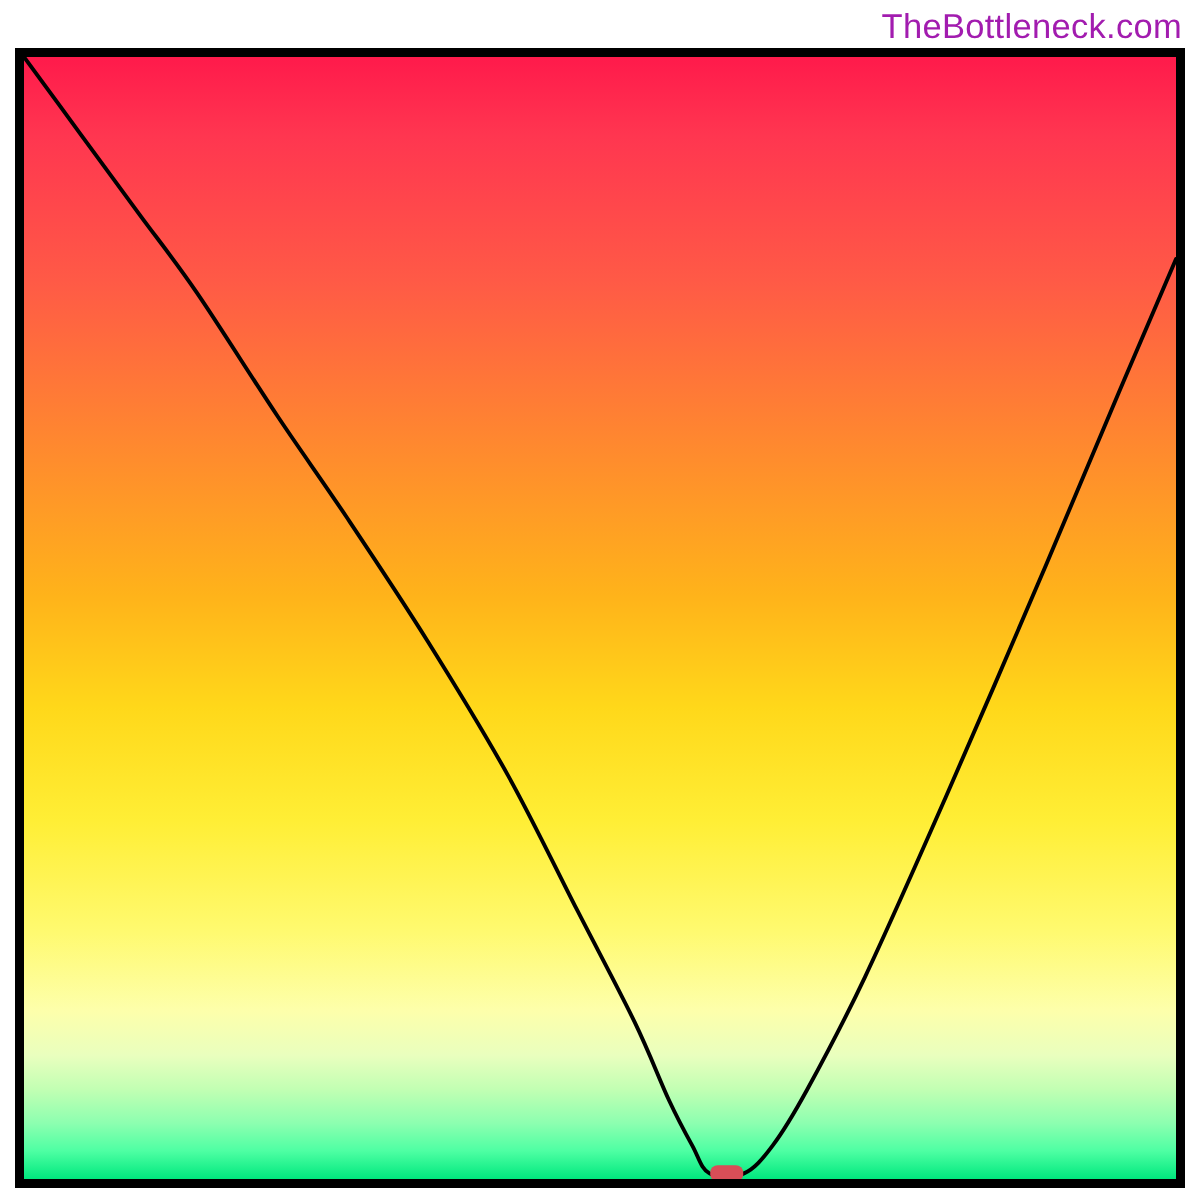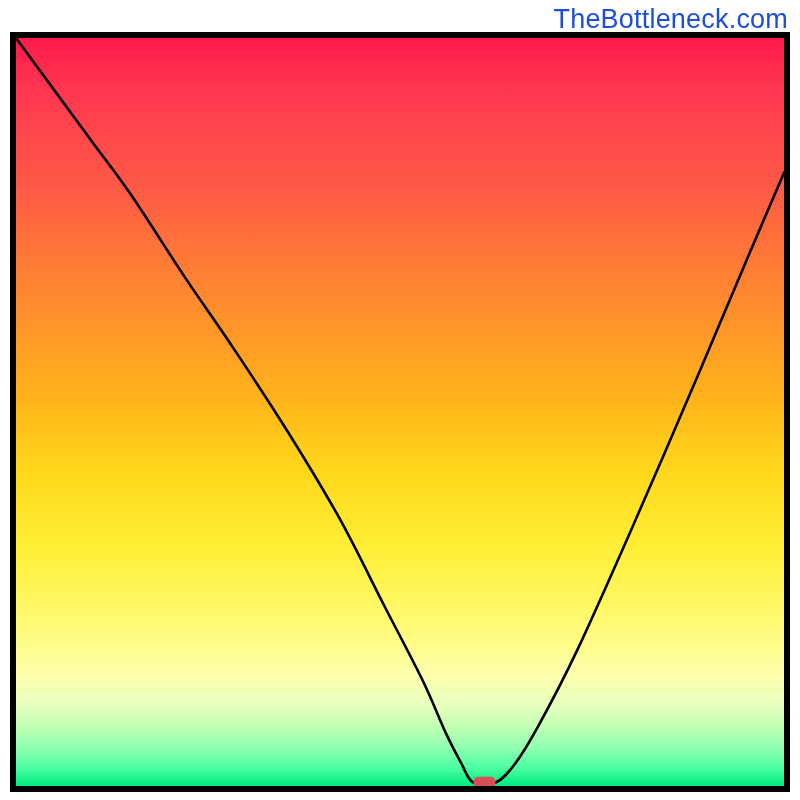--- a/index.html
+++ b/index.html
@@ -13,23 +13,23 @@
   }
   .stage {
     position: relative;
     width: 800px;
     height: 800px;
   }
   .watermark {
     position: absolute;
     top: 4px;
     right: 12px;
-    font-size: 27px;
+    font-size: 23px;
     font-weight: 500;
-    color: #1d4ed8;
+    color: #a21caf;
     letter-spacing: 0.2px;
     z-index: 50;
   }
   .plot {
     position: absolute;
     left: 10px;
     top: 32px;
     width: 780px;
     height: 760px;
     border: 6px solid #000;

